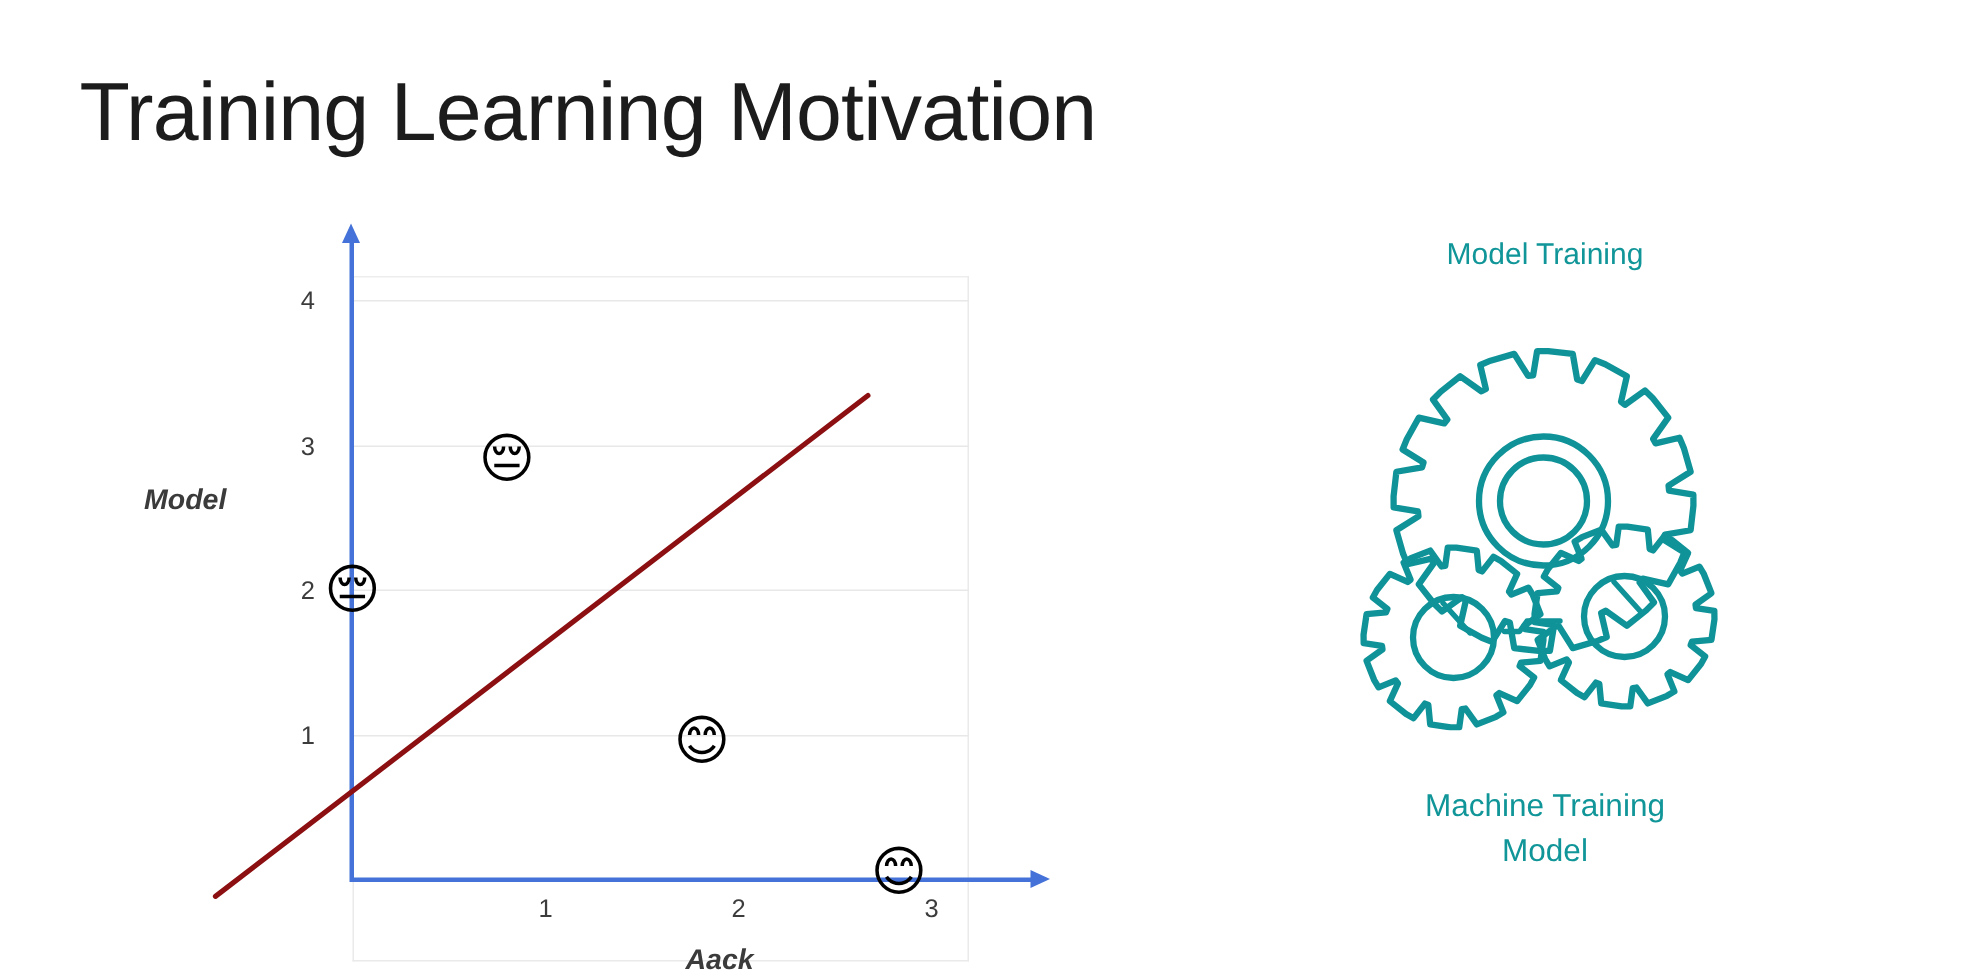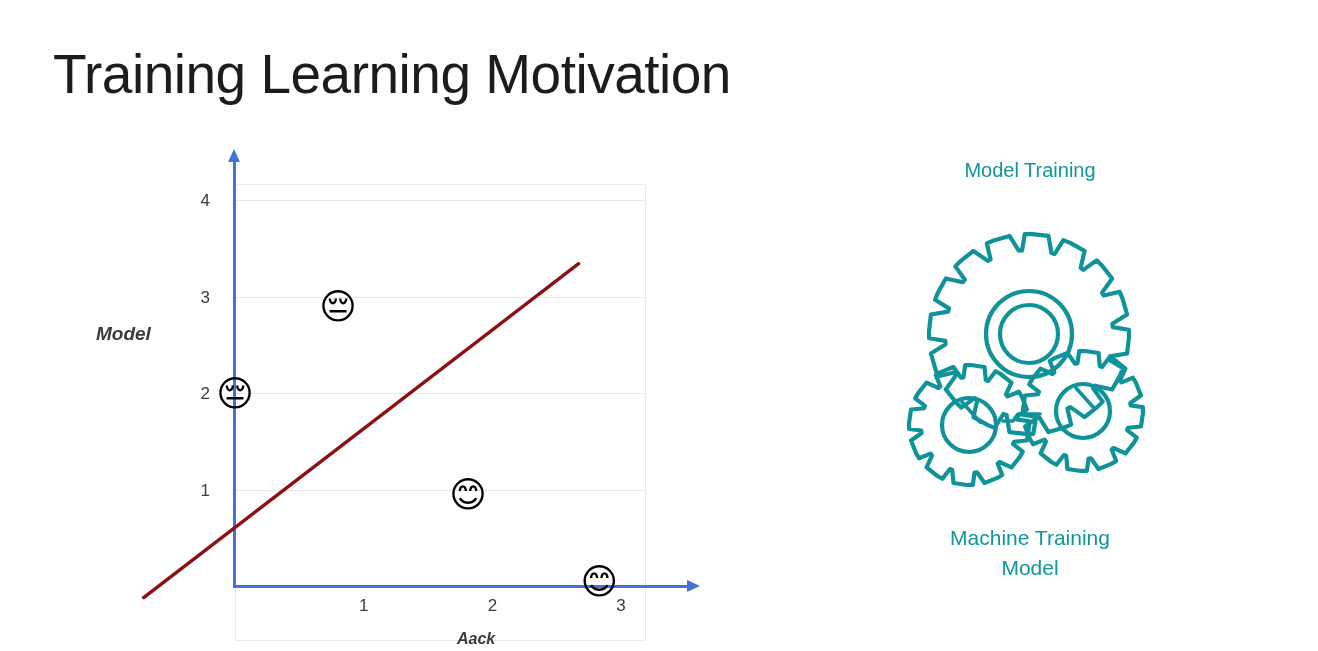--- a/index.html
+++ b/index.html
@@ -100,21 +100,21 @@
     left: 96px; top: 193px;
     font-size: 19px;
     font-weight: bold;
     font-style: italic;
     color: #3b3b3b;
     white-space: nowrap;
   }
   #x-axis-title {
     position: absolute;
     left: 457px; top: 500px;
-    font-size: 16px;
+    font-size: 19px;
     font-weight: bold;
     font-style: italic;
     color: #3b3b3b;
     white-space: nowrap;
   }
   
   .datapoint {
     position: absolute;
     width: 41px; height: 41px;
     line-height: 41px;

